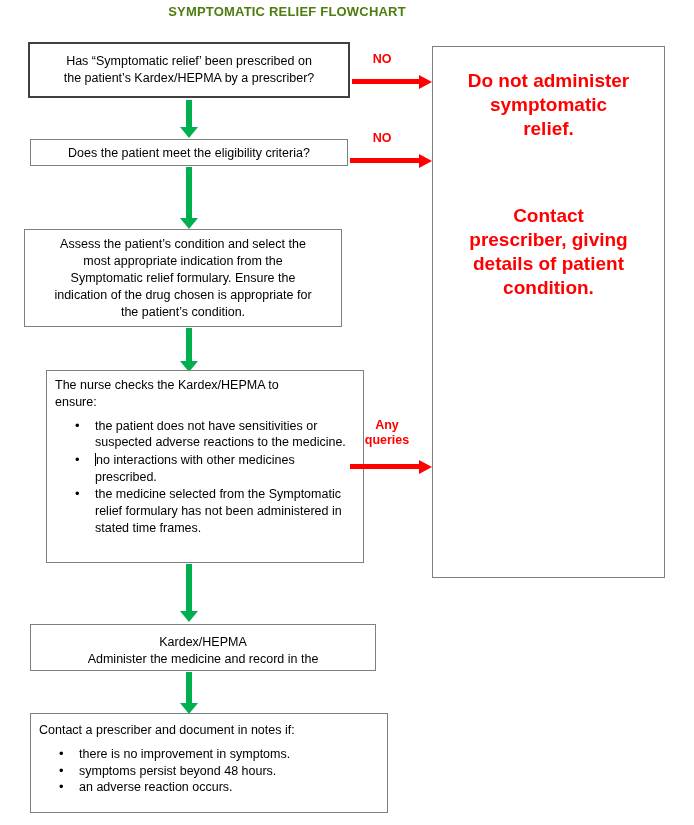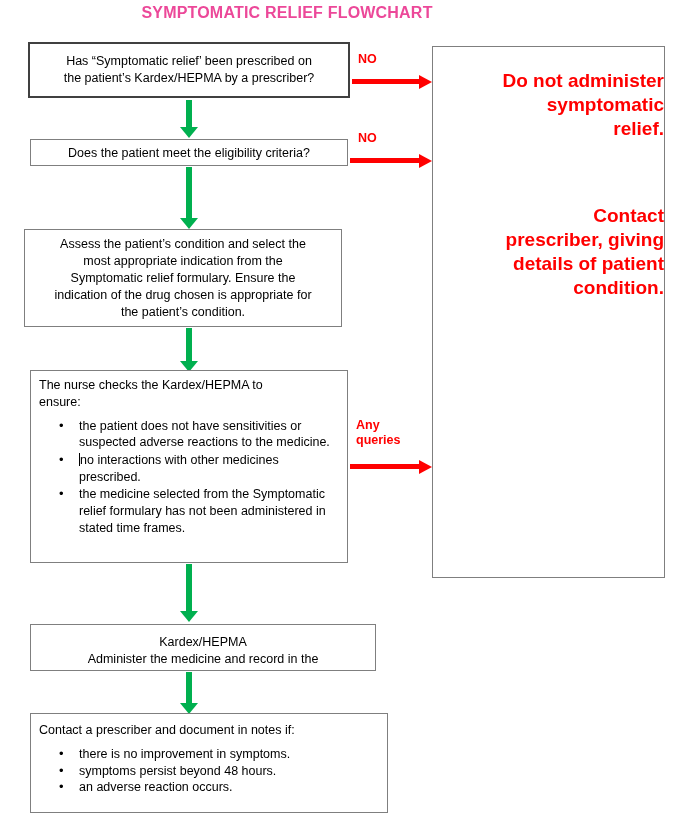--- a/index.html
+++ b/index.html
@@ -19,24 +19,24 @@
     background: #ffffff;
   }
 
   
   .title {
     position: absolute;
     left: 0;
     top: 4px;
     width: 574px;
     text-align: center;
-    font-size: 16px;
+    font-size: 13px;
     font-weight: bold;
     letter-spacing: 0.2px;
-    color: #ec4899;
+    color: #4d7c0f;
   }
 
   
   .box {
     position: absolute;
     box-sizing: border-box;
     background: #ffffff;
     border: 1px solid #7f7f7f;
     font-size: 12.5px;
     line-height: 1.35;
@@ -82,21 +82,21 @@
     position: absolute;
     box-sizing: border-box;
     background: #ffffff;
     border: 1px solid #7f7f7f;
   }
   .redbox .rtext {
     color: #ff0000;
     font-weight: bold;
     font-size: 19px;
     line-height: 1.26;
-    text-align: right;
+    text-align: center;
   }
   .redbox .rtext.block1 { margin-top: 22px; }
   .redbox .rtext.block2 { margin-top: 63px; }
 
   
   .garrow {
     position: absolute;
     width: 18px;
   }
   .garrow .shaft {
@@ -138,21 +138,21 @@
     border-left: 13px solid #ff0000;
   }
 
   
   .elabel {
     position: absolute;
     color: #ff0000;
     font-weight: bold;
     font-size: 12.5px;
     line-height: 1.2;
-    text-align: left;
+    text-align: center;
   }
 
   
   .caret {
     display: inline-block;
     width: 1px;
     height: 13px;
     background: #000;
     vertical-align: -2px;
     margin-right: 0px;
@@ -208,21 +208,21 @@
       <div>indication of the drug chosen is appropriate for</div>
       <div>the patient’s condition.</div>
     </div>
   </div>
 
   <div class="garrow" style="left:180px; top:328px; height:44px;">
     <div class="shaft" style="height:33px;"></div>
     <div class="head" style="top:33px;"></div>
   </div>
 
-  <div class="box left" style="left:30px; top:370px; width:318px; height:193px;">
+  <div class="box left" style="left:46px; top:370px; width:318px; height:193px;">
     <div class="inner" style="padding:6px 8px 0 8px;">
       <div>The nurse checks the Kardex/HEPMA to</div>
       <div>ensure:</div>
       <ul class="bl">
         <li>the patient does not have sensitivities or suspected adverse reactions to the medicine.</li>
         <li><span class="caret"></span><span>no interactions with other medicines prescribed.</span></li>
         <li>the medicine selected from the Symptomatic relief formulary has not been administered in stated time frames.</li>
       </ul>
     </div>
   </div>

